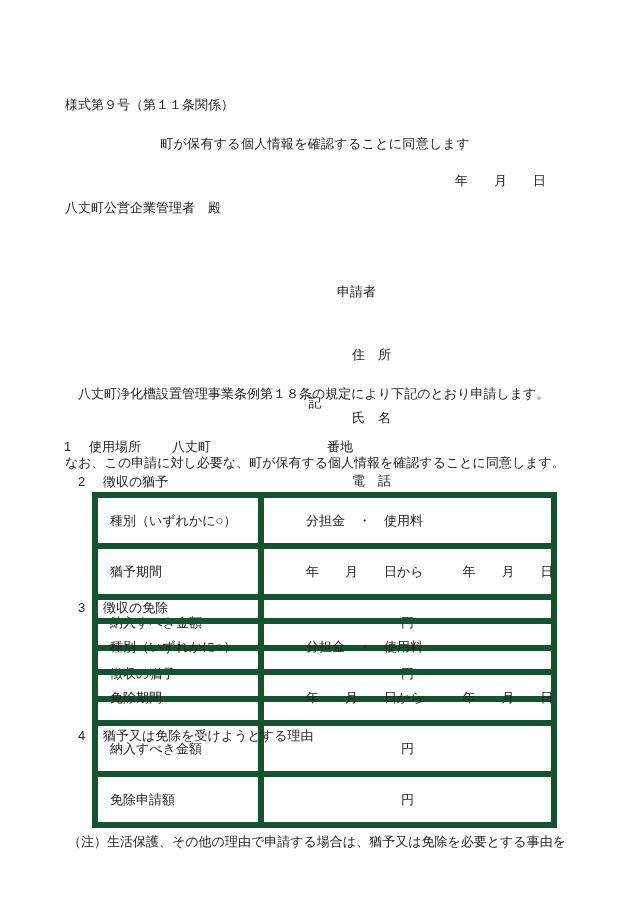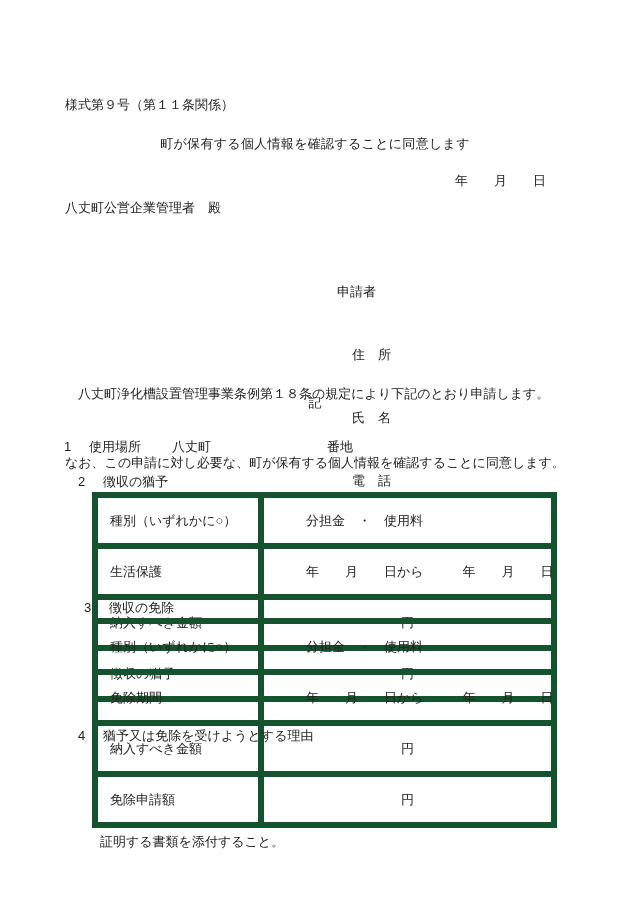--- a/index.html
+++ b/index.html
@@ -36,21 +36,21 @@
   .body-par      { left: 65px;  top: 336px; line-height: 23px; }
   .ki-marker     { top: 394px; }
 
   .inline-row    { white-space: pre; }
   .num           { display: inline-block; width: 25px; }
   .item1         { left: 64px; top: 438px; }
   .item1 .place  { margin-left: 31px; }
   .item1 .lot    { margin-left: 116px; }
 
   .sec2-head     { left: 78px; top: 473px; }
-  .sec3-head     { left: 84px; top: 599px; }
+  .sec3-head     { left: 78px; top: 599px; }
   .item4         { left: 78px; top: 727px; }
 
   table.form-table {
     position: absolute;
     left: 92px;
     width: 465px;
     border-collapse: collapse;
     table-layout: fixed;
     font-size: 13px;
     color: #222222;
@@ -102,21 +102,21 @@
 
   <div class="abs sec2-head inline-row"><span class="num">2</span><span>徴収の猶予</span></div>
 
   <table class="form-table table-deferral">
     <tbody>
         <tr>
       <td class="lbl">種別（いずれかに○）</td>
       <td class="val pad">分担金　・　使用料</td>
     </tr>
     <tr>
-      <td class="lbl">生活保護</td>
+      <td class="lbl">猶予期間</td>
       <td class="val pad">年　　月　　日から　　　年　　月　　日</td>
     </tr>
     <tr>
       <td class="lbl">納入すべき金額</td>
       <td class="val ctr">円</td>
     </tr>
     <tr>
       <td class="lbl">徴収の猶予</td>
       <td class="val ctr">円</td>
     </tr>
@@ -142,16 +142,17 @@
     <tr>
       <td class="lbl">免除申請額</td>
       <td class="val ctr">円</td>
     </tr>
   </tbody>
     </table>
 
   <div class="abs item4 inline-row"><span class="num">4</span><span>猶予又は免除を受けようとする理由</span></div>
 
   <div class="abs note">
+    <div>（注）生活保護、その他の理由で申請する場合は、猶予又は免除を必要とする事由を</div>
     <div class="note-line2">証明する書類を添付すること。</div>
   </div>
 
 </div>
 
 </body></html>

